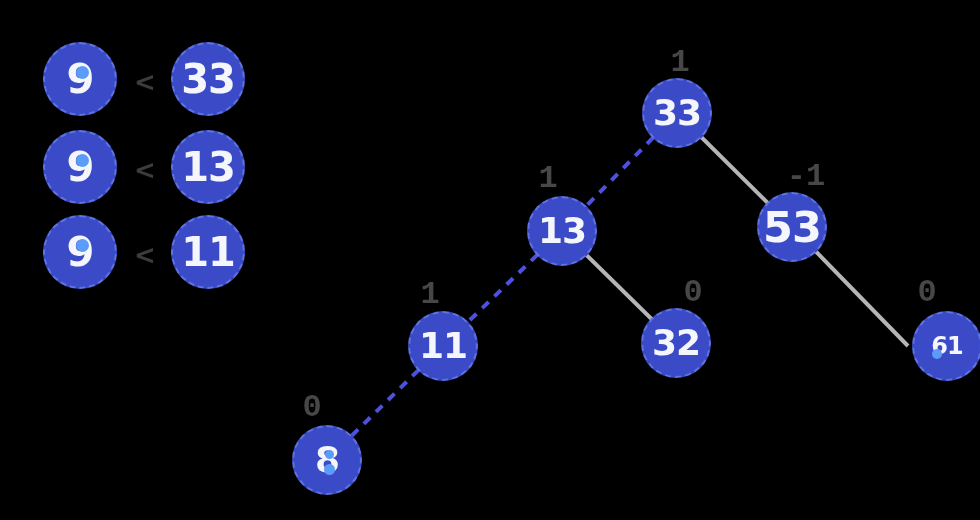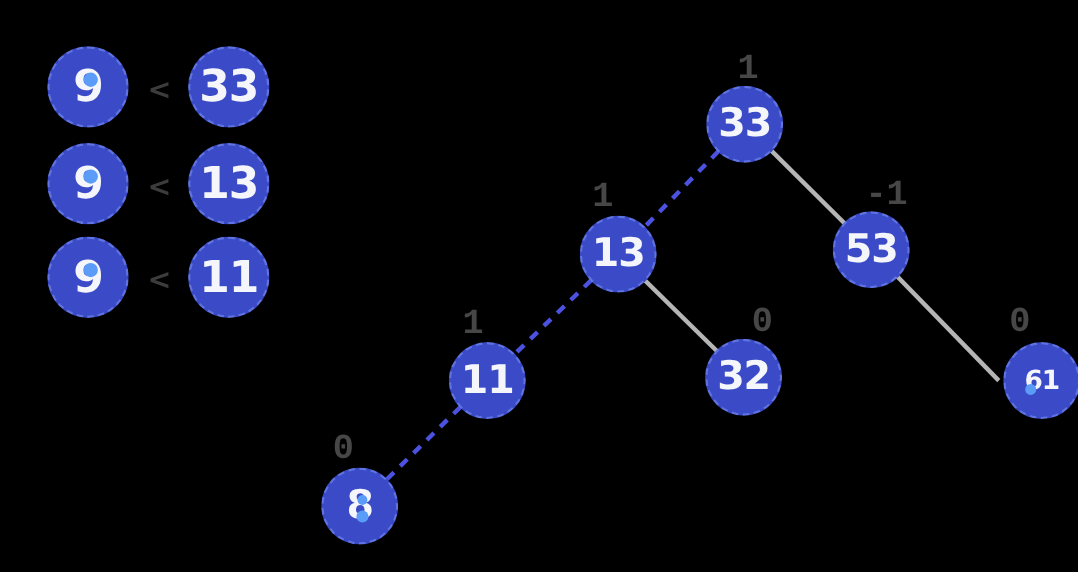--- a/index.html
+++ b/index.html
@@ -106,21 +106,21 @@
     </div>
   <div id="tree">
       <div class="circle-node" style="width: 70px; height: 70px; left: 642px; top: 78px; font-size: 36px;">
         <span>33</span>
       </div>
       <div class="balance-label" style="left: 680px; top: 63px;">1</div>
       <div class="circle-node" style="width: 70px; height: 70px; left: 527px; top: 196px; font-size: 36px;">
         <span>13</span>
       </div>
       <div class="balance-label" style="left: 548px; top: 179px;">1</div>
-      <div class="circle-node" style="width: 70px; height: 70px; left: 757px; top: 192px; font-size: 36px;">
+      <div class="circle-node" style="width: 70px; height: 70px; left: 757px; top: 192px; font-size: 43px;">
         <span>53</span>
       </div>
       <div class="balance-label" style="left: 806px; top: 177px;">-1</div>
       <div class="circle-node" style="width: 70px; height: 70px; left: 408px; top: 311px; font-size: 36px;">
         <span>11</span>
       </div>
       <div class="balance-label" style="left: 430px; top: 295px;">1</div>
       <div class="circle-node" style="width: 70px; height: 70px; left: 641px; top: 308px; font-size: 36px;">
         <span>32</span>
       </div>

